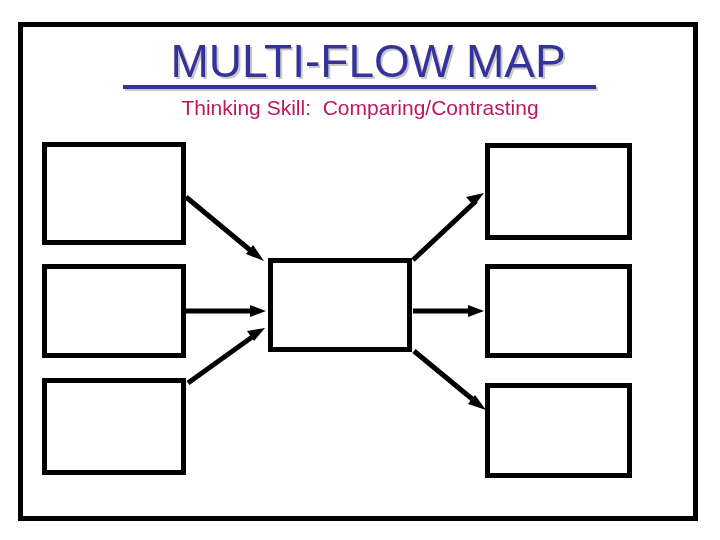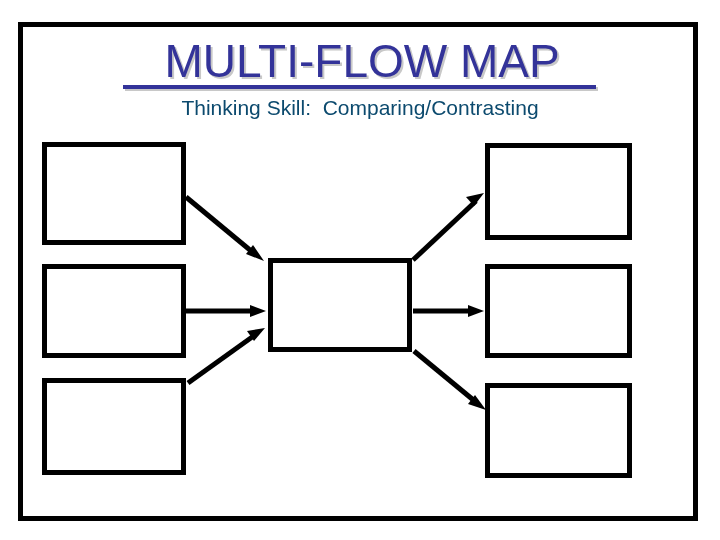--- a/index.html
+++ b/index.html
@@ -39,21 +39,21 @@
     left: 0;
     top: 0;
     width: 720px;
     text-align: center;
     pointer-events: none;
   }
 
   #map-title {
     display: inline-block;
     position: absolute;
-    left: 126px;
+    left: 132px;
     top: 36px;
     width: 472px;
     text-align: center;
     font-family: "Liberation Sans", sans-serif;
     font-size: 46px;
     font-weight: 400;
     letter-spacing: 0px;
     line-height: 50px;
     color: #333399;
     text-shadow: 2px 2px 0 #c8c8c8;
@@ -72,21 +72,21 @@
 
   #subtitle {
     position: absolute;
     left: 110px;
     top: 95px;
     width: 500px;
     text-align: center;
     font-family: "Liberation Sans", sans-serif;
     font-size: 21px;
     font-weight: 400;
-    color: #0c4a6e;
+    color: #be185d;
     white-space: pre;
     line-height: 26px;
   }
 
   
   #diagram-svg {
     position: absolute;
     left: 0;
     top: 0;
     width: 720px;

